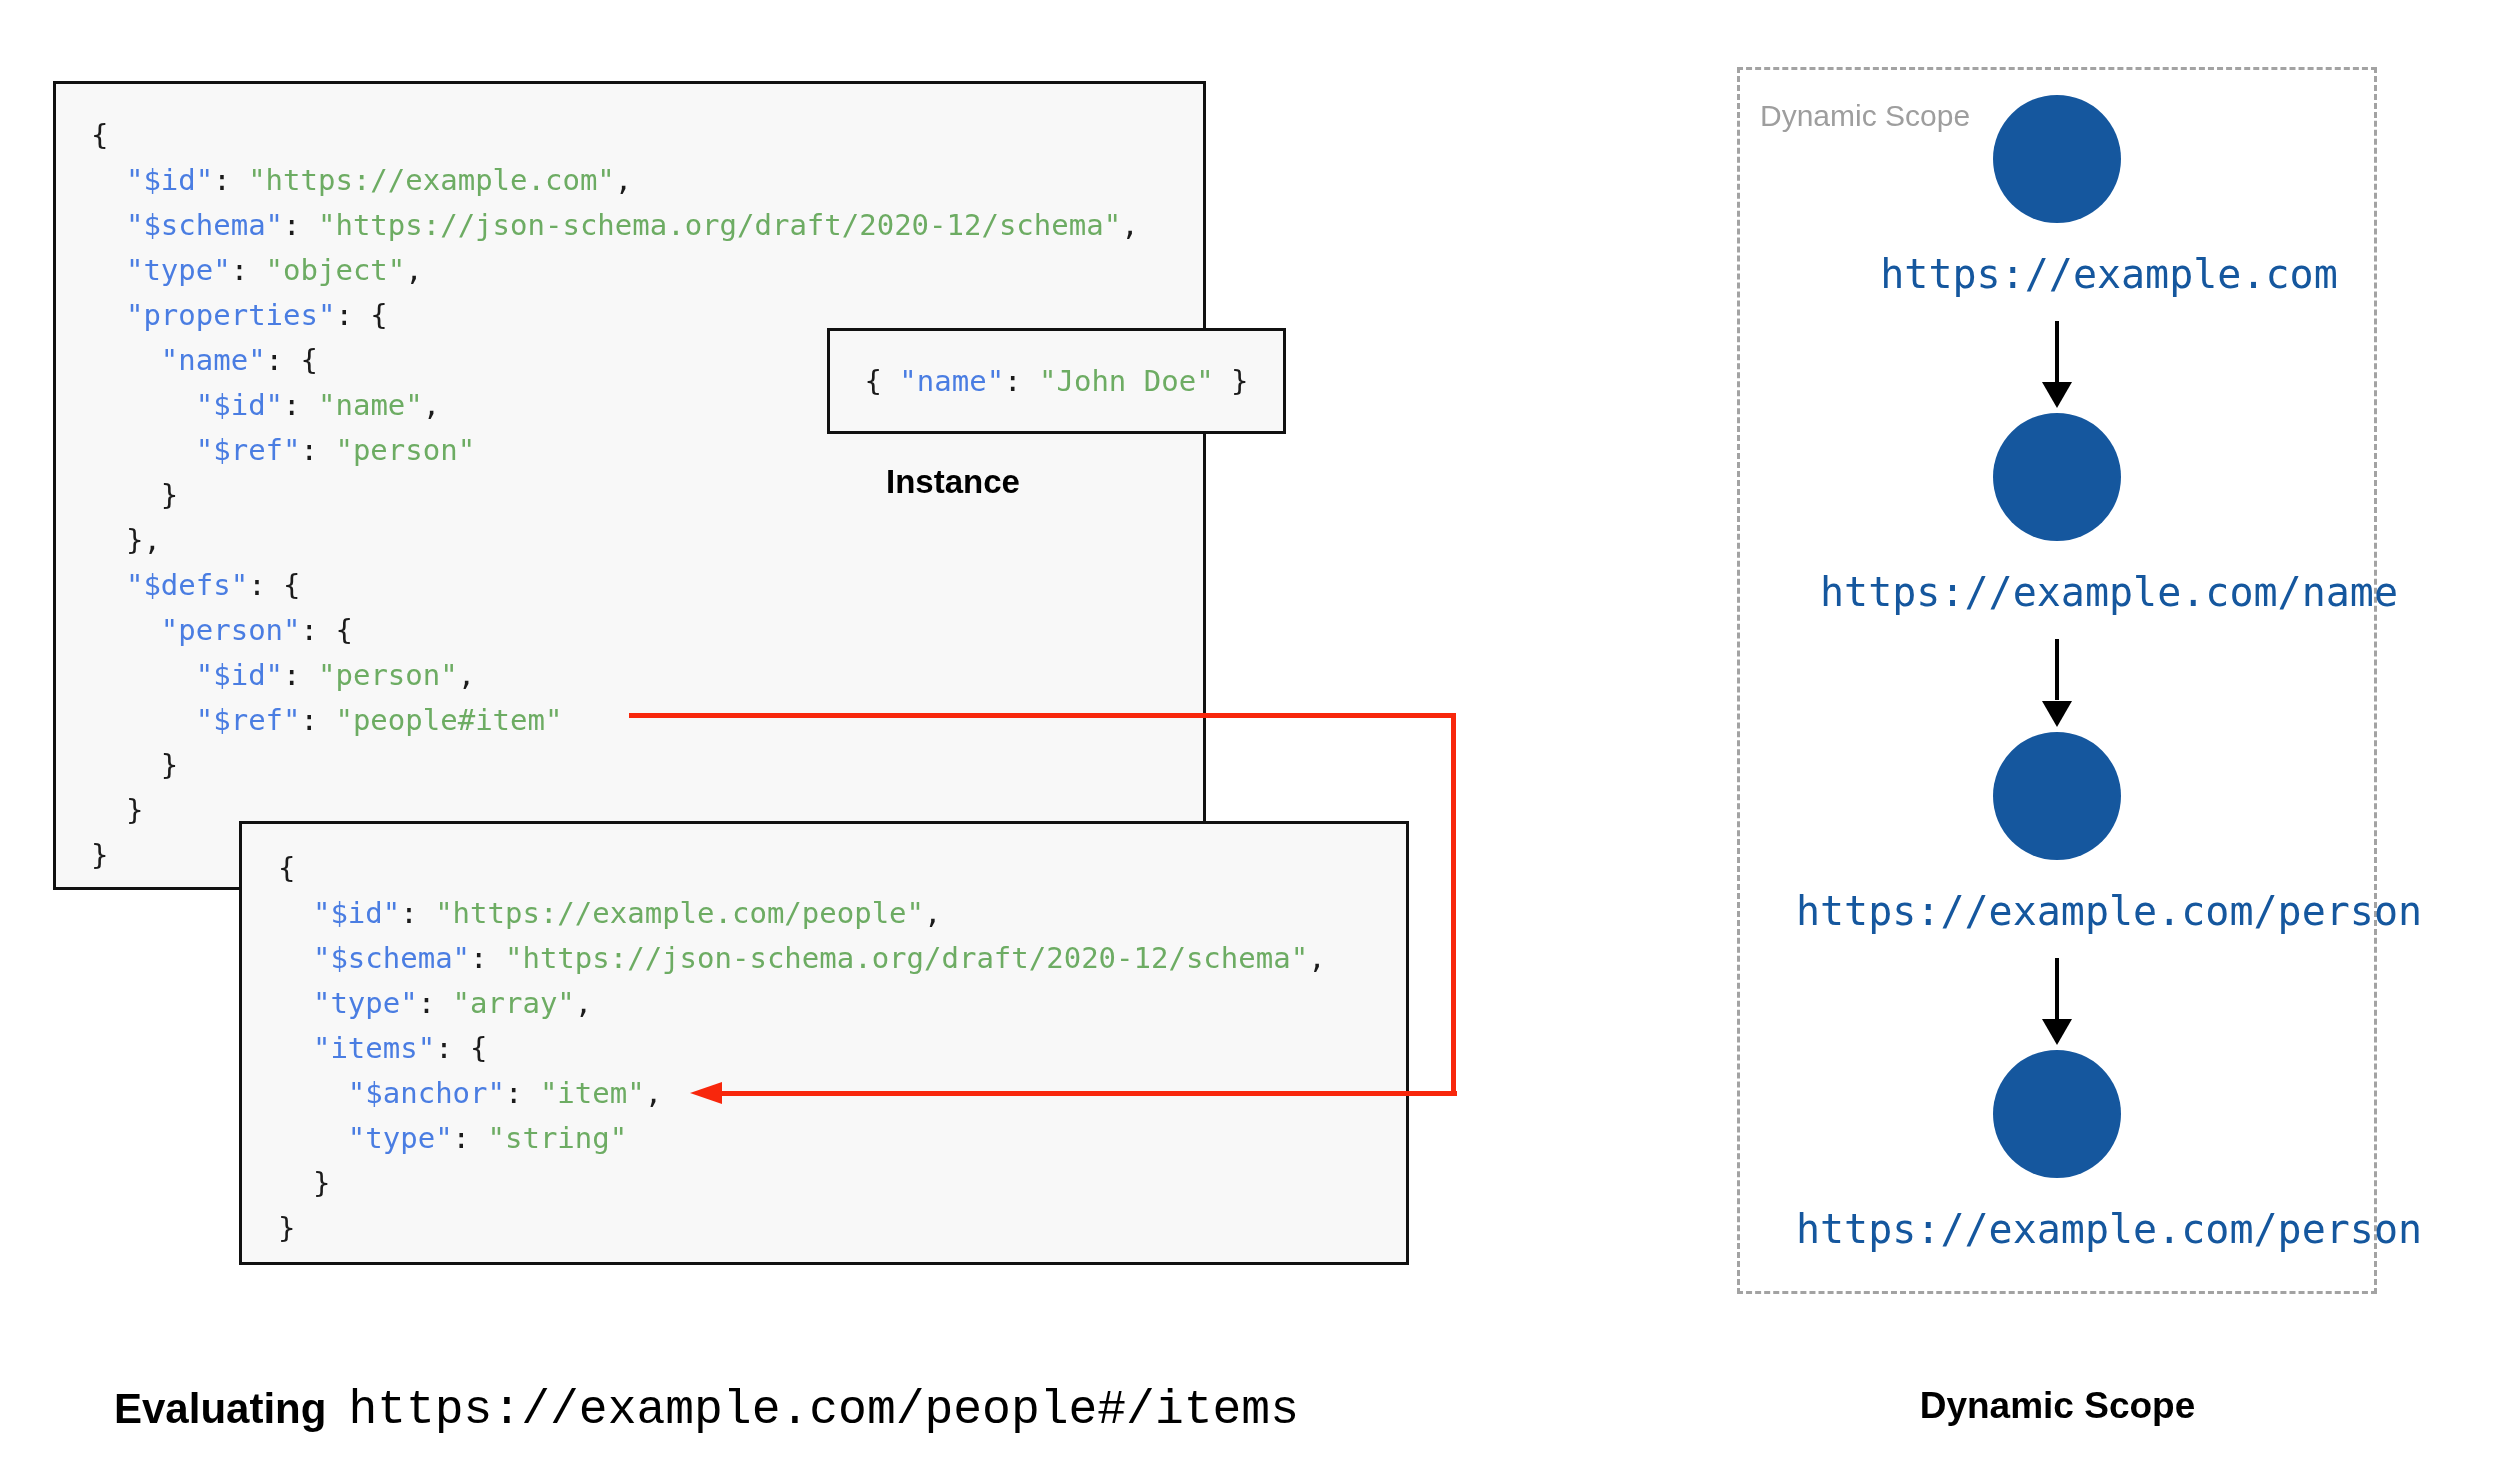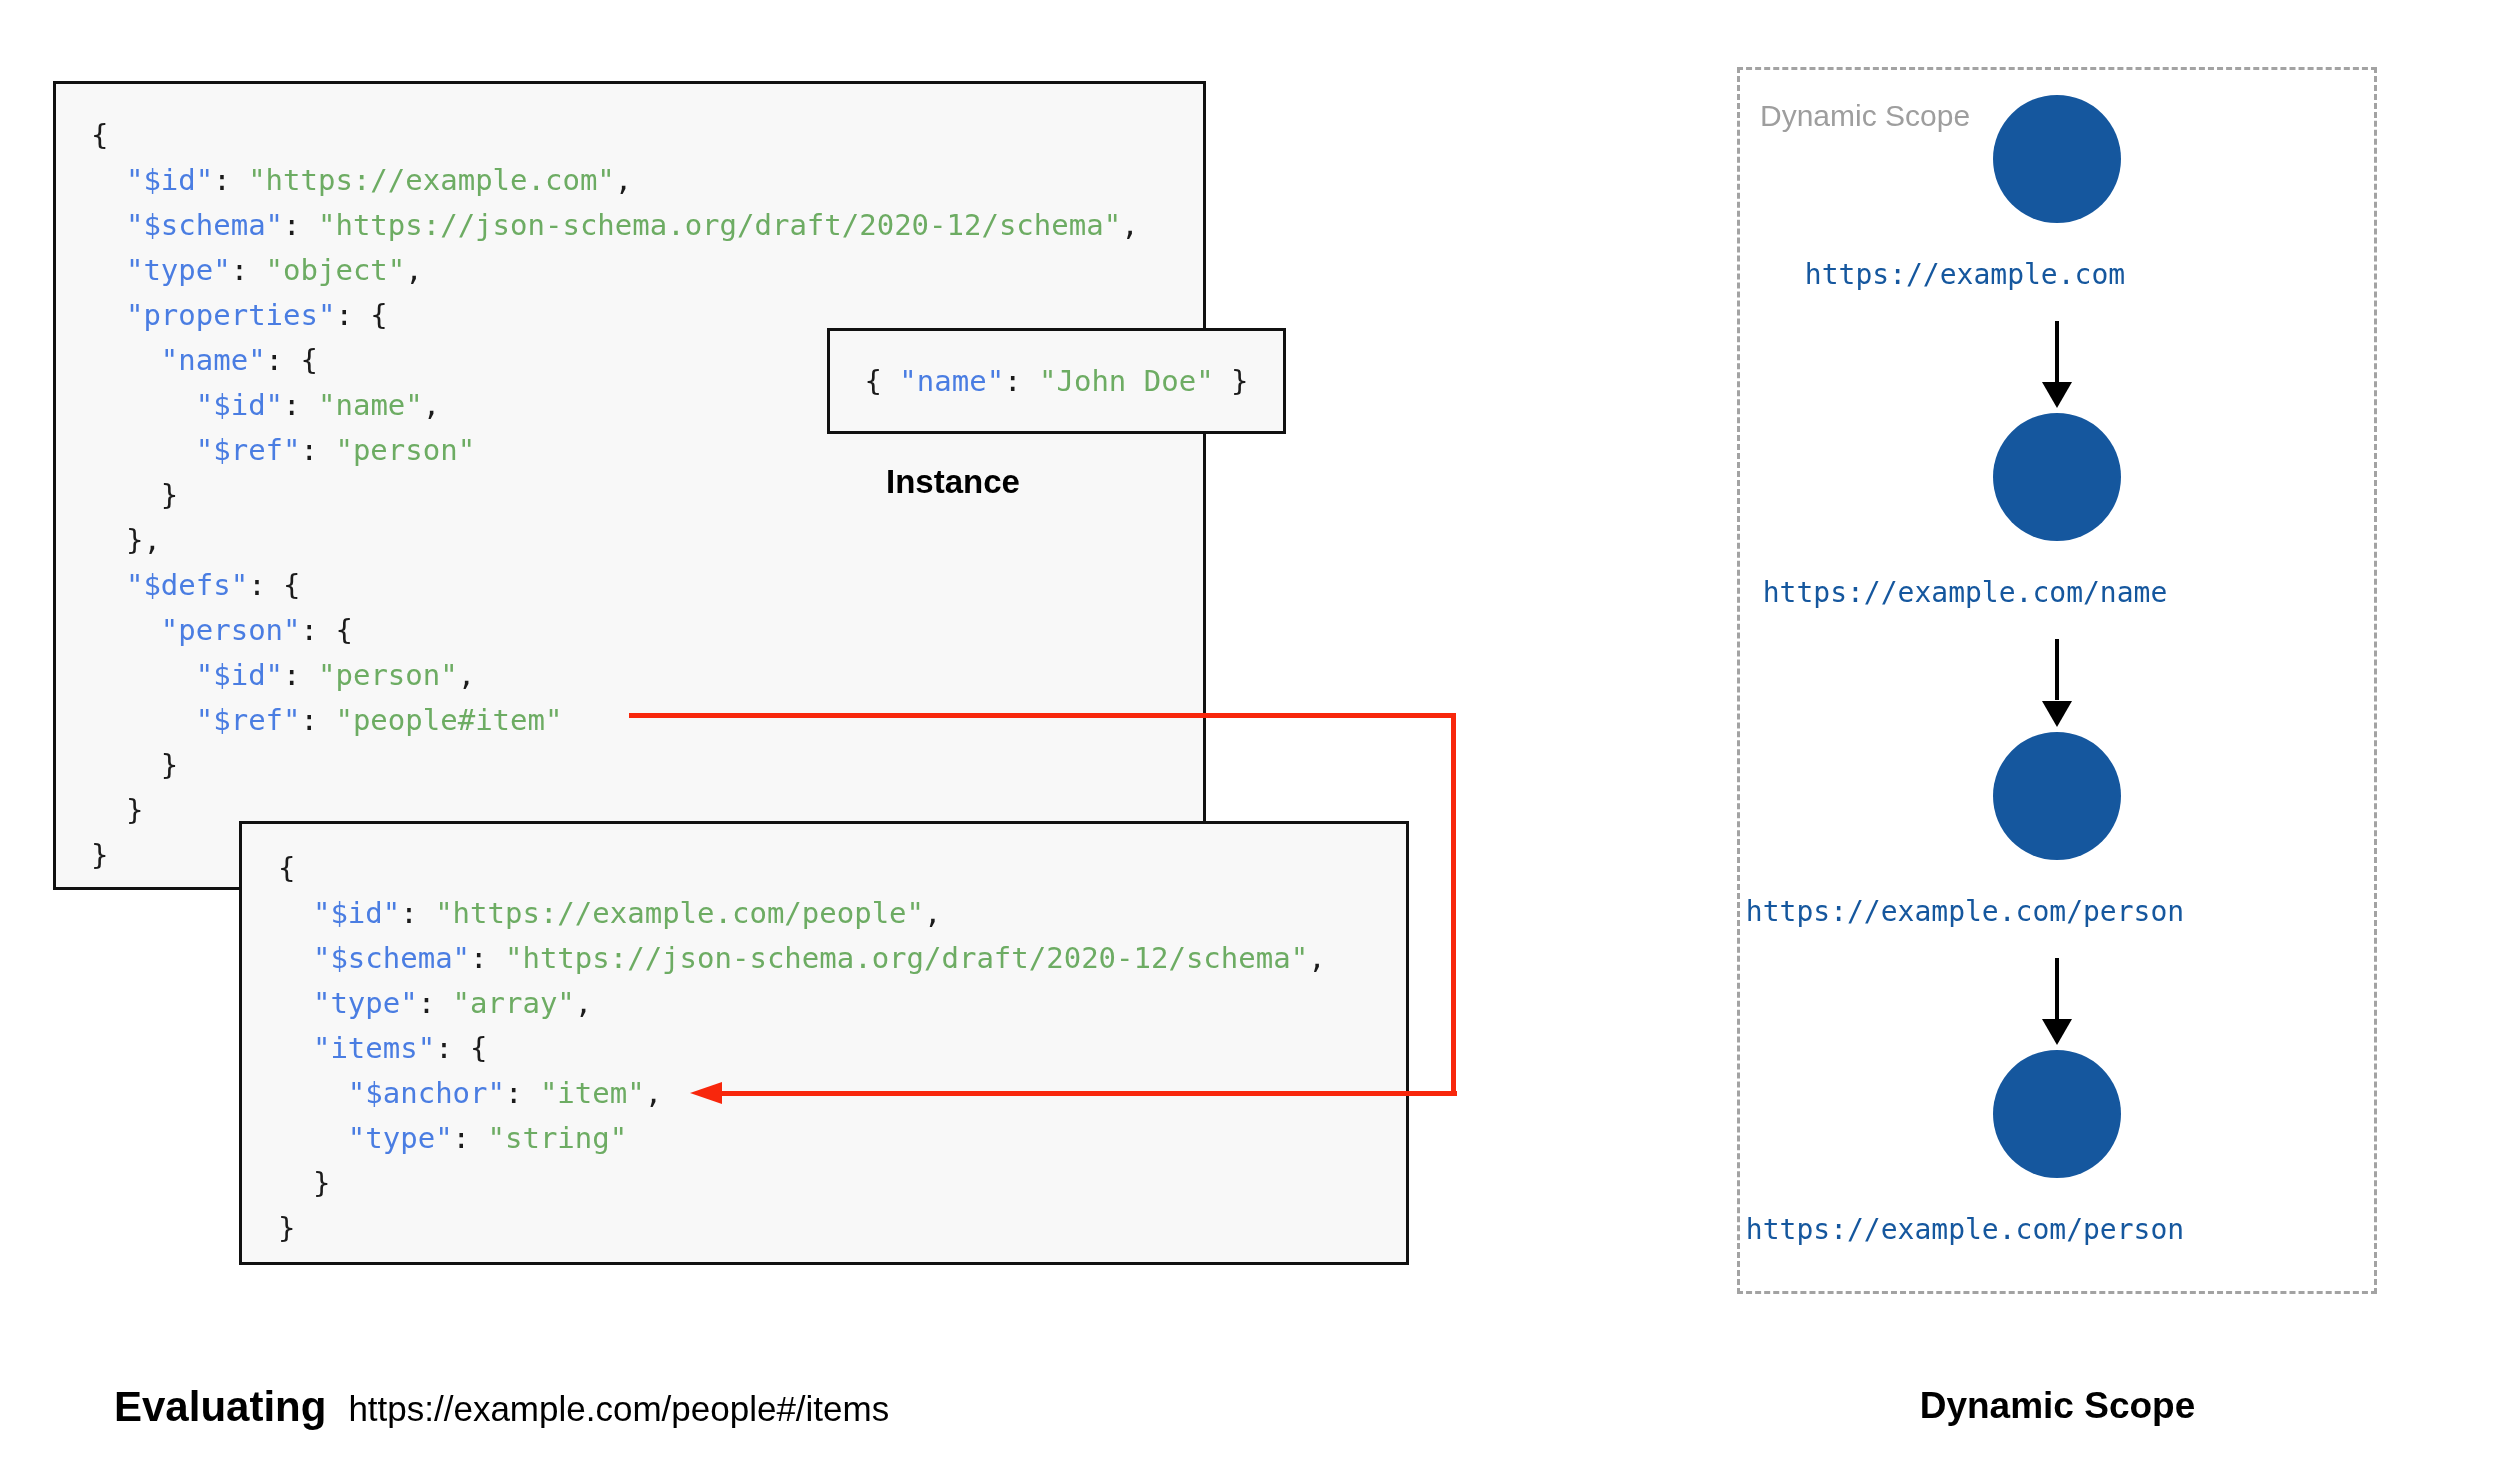--- a/index.html
+++ b/index.html
@@ -41,38 +41,38 @@
     border-top:11.8px solid transparent;border-bottom:11.8px solid transparent;
     border-right:32px solid var(--arrow_red);
   }
 
   
   #evalLine{
     position:absolute;left:114px;top:1383px;z-index:1;white-space:nowrap;
     font-size:42px;color:#000;
   }
   #evalLine .eval-prefix{font-weight:bold;margin-right:22px;font-family:"Liberation Sans",sans-serif;}
-  #evalLine .eval-uri{font-family:Liberation Sans, sans-serif;font-size:35px;text-align:center;}
+  #evalLine .eval-uri{font-family:Liberation Mono, monospace;font-size:48px;text-align:center;}
 
   
   #scopeBox{
     position:absolute;left:1737px;top:67px;width:640px;height:1227px;
     box-sizing:border-box;border:3.2px dashed var(--dash_gray);background:#fff;z-index:0;
   }
   #scopeWatermark{
     position:absolute;left:1760px;top:99px;z-index:1;
     font-size:30px;color:var(--watermark_gray);
   }
   .scope-circle{
     position:absolute;left:1993px;width:128px;height:128px;border-radius:50%;
     background:var(--scope_blue);z-index:1;
   }
   .scope-label{
-    position:absolute;left:1648px;width:634px;text-align:center;z-index:1;
-    font-family:"DejaVu Sans Mono",monospace;font-size:28px;line-height:45px;
+    position:absolute;left:1792px;width:634px;text-align:center;z-index:1;
+    font-family:"DejaVu Sans Mono",monospace;font-size:40px;line-height:45px;
     color:var(--scope_blue);white-space:nowrap;
   }
   .arrow-shaft{position:absolute;left:2055px;width:4.3px;height:61px;background:#000;z-index:1;}
   .arrow-head{
     position:absolute;left:2042px;width:0;height:0;z-index:1;
     border-left:15px solid transparent;border-right:15px solid transparent;
     border-top:26px solid #000;
   }
   #scopeCaption{
     position:absolute;left:1737px;top:1384px;width:641px;text-align:center;z-index:1;

